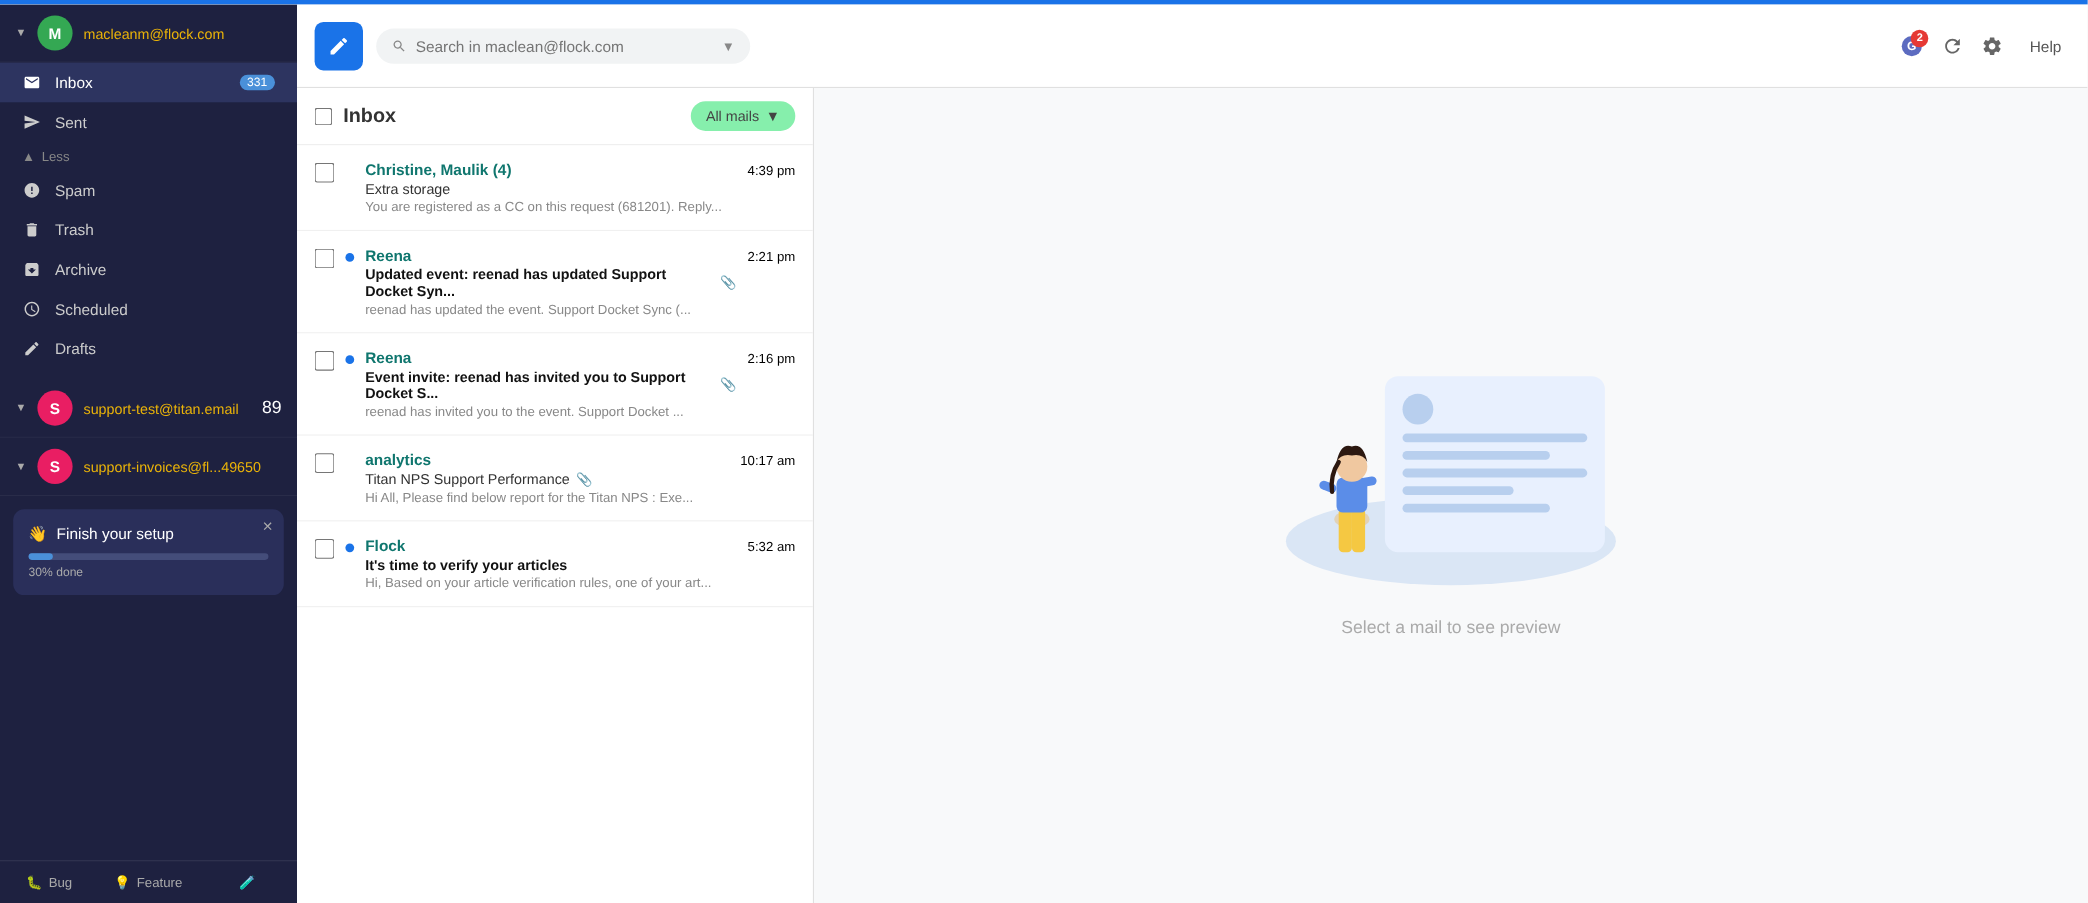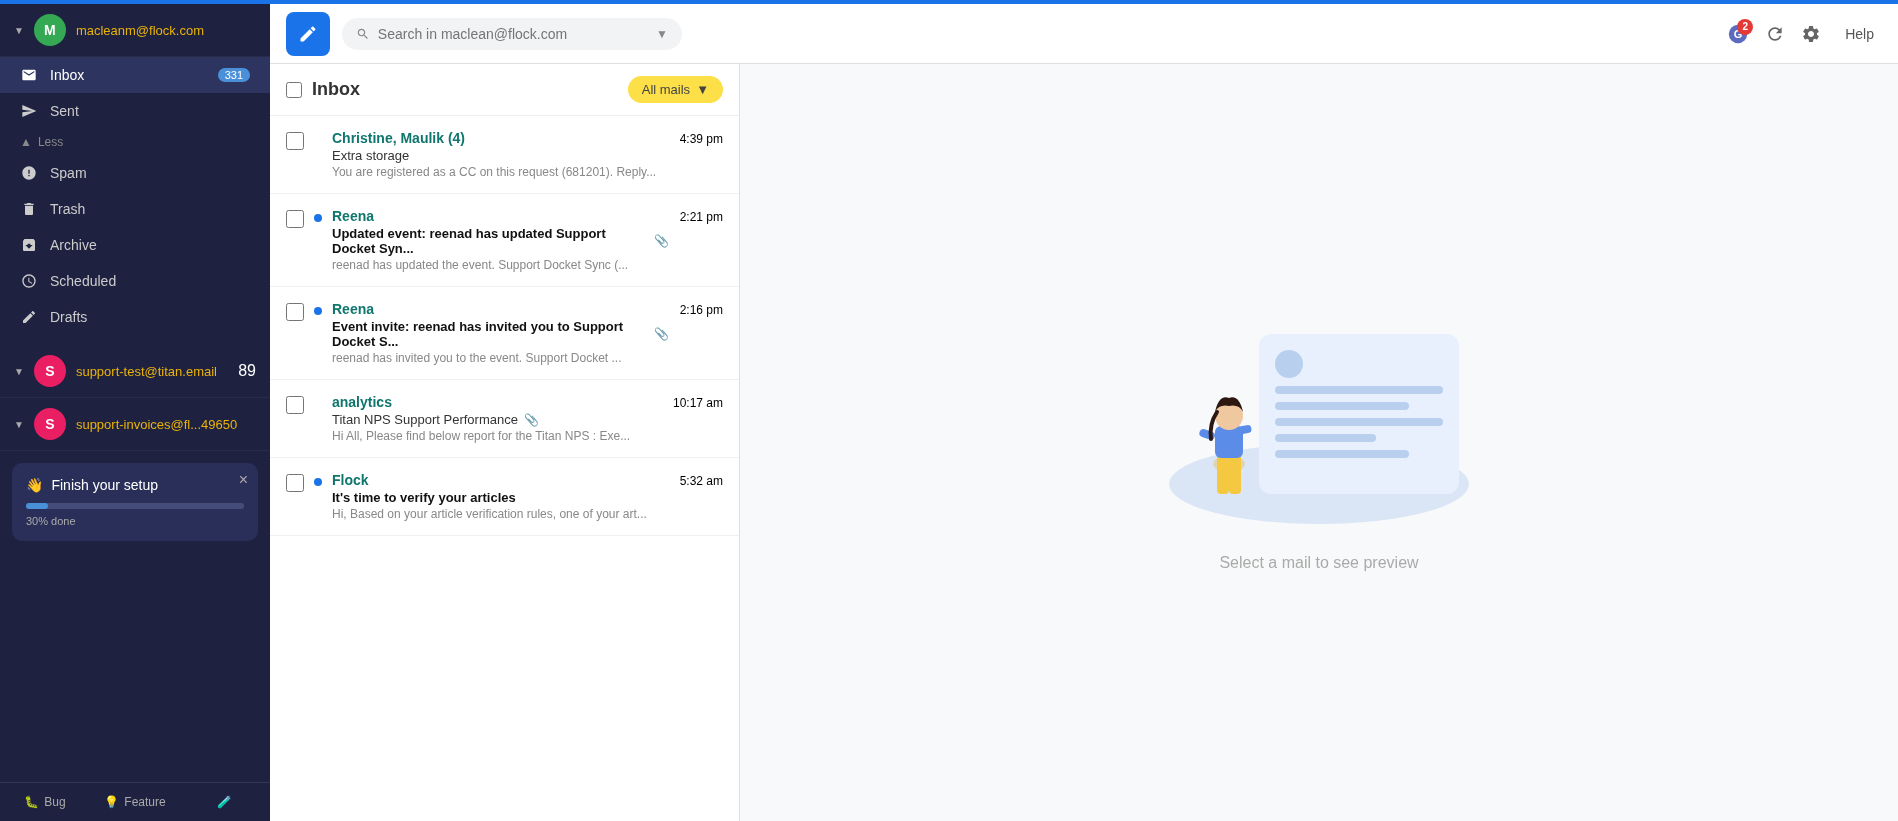--- a/index.html
+++ b/index.html
@@ -1,19 +1,19 @@
 <!DOCTYPE html>
 <html><head>
   <meta charset="utf-8">
   <style>
     * { box-sizing: border-box; margin: 0; padding: 0; }
     body { font-family: -apple-system, BlinkMacSystemFont, 'Segoe UI', Arial, sans-serif; display: flex; flex-direction: column; height: 821px; overflow: hidden; background: #f5f5f5; }
 
     
-    #topbar { height: 60px; background: #fff; display: flex; align-items: center; justify-content: space-between; padding: 17px 16px; border-bottom: 1px solid #e0e0e0; flex-shrink: 0; }
+    #topbar { height: 76px; background: #fff; display: flex; align-items: center; justify-content: space-between; padding: 17px 16px; border-bottom: 1px solid #e0e0e0; flex-shrink: 0; }
     #topbar-left { display: flex; align-items: center; gap: 12px; }
     #topbar-right { display: flex; align-items: center; gap: 16px; }
     .compose-btn { width: 44px; height: 44px; background: #1a73e8; border-radius: 8px; display: flex; align-items: center; justify-content: center; cursor: pointer; border: none; }
     .compose-btn svg { fill: #fff; }
     .search-bar { display: flex; align-items: center; background: #f1f3f4; border-radius: 24px; padding: 8px 14px; width: 340px; gap: 8px; }
     .search-bar input { border: none; background: transparent; outline: none; font-size: 14px; color: #555; width: 100%; }
     .search-dropdown { background: none; border: none; cursor: pointer; color: #888; font-size: 12px; }
 
     
     #main { display: flex; flex: 1; overflow: hidden; }
@@ -38,21 +38,21 @@
     .progress-bar-bg { background: #444d7a; border-radius: 4px; height: 6px; margin-bottom: 6px; }
     .progress-bar-fill { background: #4a90d9; height: 6px; border-radius: 4px; width: 10%; }
     .progress-label { font-size: 11px; color: #aaa; }
     .bottom-tabs { display: flex; border-top: 1px solid rgba(255,255,255,0.1); margin-top: auto; flex-shrink: 0; }
     .bottom-tab { flex: 1; padding: 12px 6px; text-align: center; font-size: 12px; color: #aaa; cursor: pointer; display: flex; align-items: center; justify-content: center; gap: 5px; }
 
     
     #email-list { width: 470px; background: #fff; border-right: 1px solid #e0e0e0; display: flex; flex-direction: column; flex-shrink: 0; overflow: hidden; }
     .email-list-header { display: flex; align-items: center; padding: 12px 16px; border-bottom: 1px solid #eee; gap: 10px; }
     .email-list-title { font-size: 18px; font-weight: 600; color: #333; flex: 1; }
-    .filter-btn { display: flex; align-items: center; gap: 6px; background: #fde047; border: none; border-radius: 20px; padding: 6px 14px; font-size: 13px; cursor: pointer; color: #444; }
+    .filter-btn { display: flex; align-items: center; gap: 6px; background: #86efac; border: none; border-radius: 20px; padding: 6px 14px; font-size: 13px; cursor: pointer; color: #444; }
     .email-rows { flex: 1; overflow-y: auto; }
     .email-row { display: flex; align-items: flex-start; padding: 14px 16px; border-bottom: 1px solid #f0f0f0; cursor: pointer; gap: 10px; }
     .email-check { width: 18px; height: 18px; border: 1.5px solid #ccc; border-radius: 3px; flex-shrink: 0; margin-top: 2px; cursor: pointer; }
     .email-body { flex: 1; min-width: 0; }
     .email-sender { font-size: 14px; font-weight: 600; color: #0f766e; margin-bottom: 2px; }
     .email-subject { font-size: 13px; color: #333; margin-bottom: 2px; display: flex; align-items: center; gap: 6px; }
     .email-subject.unread { font-weight: 700; color: #111; }
     .email-preview { font-size: 12px; color: #888; white-space: nowrap; overflow: hidden; text-overflow: ellipsis; }
     .email-time { font-size: 12px; color: #000000; white-space: nowrap; flex-shrink: 0; padding-top: 2px; text-align: center; }
     .dot-unread { width: 8px; height: 8px; border-radius: 50%; background: #1a73e8; flex-shrink: 0; margin-top: 6px; }

